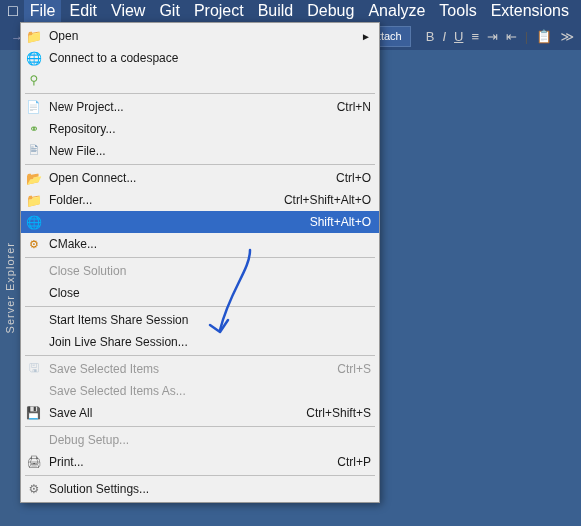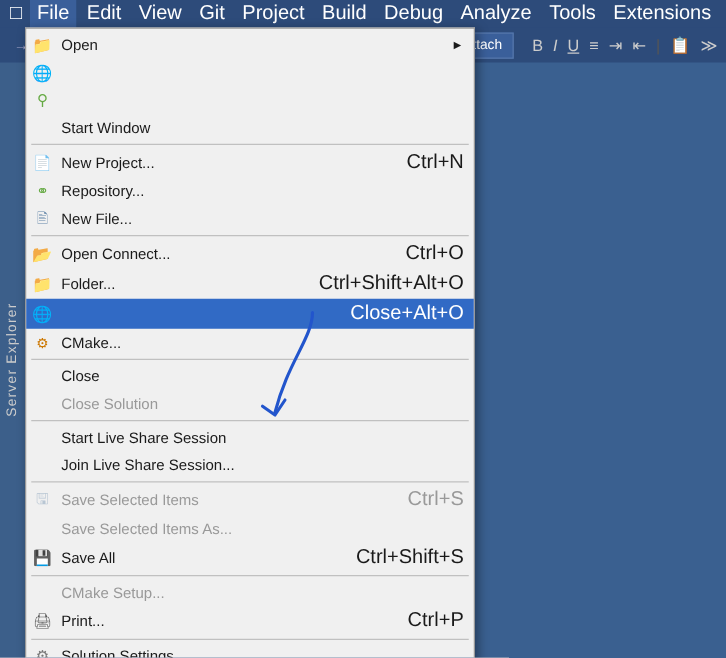--- a/index.html
+++ b/index.html
@@ -131,21 +131,21 @@
     .menu-item.highlighted {
       background: #316ac5;
       color: #fff;
     }
     .menu-item.disabled {
       color: #999;
       cursor: default;
     }
     .menu-item .shortcut {
       margin-left: auto;
-      font-size: 16px;
+      font-size: 12px;
       color: inherit;
       padding-left: 20px;
     }
     .menu-item .submenu-arrow {
       margin-left: auto;
       font-size: 10px;
     }
     .menu-item .icon-area {
       position: absolute;
       left: 4px;
@@ -242,32 +242,29 @@
         <span class="icon-folder">📁</span>
       </span>
     <span>Open</span>
     <span class="submenu-arrow">►</span>
   </div>
 
   <div class="menu-item">
     <span class="icon-area">
         <span class="icon-globe">🌐</span>
       </span>
+    <span>Connect to a codespace</span>
   </div>
 
   <div class="menu-item">
     <span class="icon-area">
         <span class="icon-repo">⚲</span>
       </span>
   </div>
 
-  <div class="menu-item">
-    <span class="icon-area"></span>
-    <span>Start Window</span>
-  </div>
 
   <div class="menu-separator"></div>
 
   <div class="menu-item">
     <span class="icon-area">
         <span class="icon-proj">📄</span>
       </span>
     <span>New Project...</span>
     <span class="shortcut">Ctrl+N</span>
   </div>
@@ -301,47 +298,47 @@
         <span class="icon-folder">📁</span>
       </span>
     <span>Folder...</span>
     <span class="shortcut">Ctrl+Shift+Alt+O</span>
   </div>
 
   <div class="menu-item highlighted">
     <span class="icon-area">
         <span style="color:#fff; font-size:13px;">🌐</span>
       </span>
-    <span class="shortcut">Close+Alt+O</span>
+    <span class="shortcut">Shift+Alt+O</span>
   </div>
 
   <div class="menu-item">
     <span class="icon-area">
         <span class="icon-cmake">⚙</span>
       </span>
     <span>CMake...</span>
   </div>
 
   <div class="menu-separator"></div>
 
+  <div class="menu-item disabled">
+    <span class="icon-area"></span>
+    <span>Close Solution</span>
+  </div>
+
   <div class="menu-item">
     <span class="icon-area"></span>
     <span>Close</span>
   </div>
 
-  <div class="menu-item disabled">
-    <span class="icon-area"></span>
-    <span>Close Solution</span>
-  </div>
-
-  <div class="menu-separator"></div>
-
-  <div class="menu-item">
-    <span class="icon-area"></span>
-    <span>Start Live Share Session</span>
+  <div class="menu-separator"></div>
+
+  <div class="menu-item">
+    <span class="icon-area"></span>
+    <span>Start Items Share Session</span>
   </div>
 
   <div class="menu-item">
     <span class="icon-area"></span>
     <span>Join Live Share Session...</span>
   </div>
 
   <div class="menu-separator"></div>
 
   <div class="menu-item disabled">
@@ -362,21 +359,21 @@
         <span class="icon-save">💾</span>
       </span>
     <span>Save All</span>
     <span class="shortcut">Ctrl+Shift+S</span>
   </div>
 
   <div class="menu-separator"></div>
 
   <div class="menu-item disabled">
     <span class="icon-area"></span>
-    <span>CMake Setup...</span>
+    <span>Debug Setup...</span>
   </div>
 
   <div class="menu-item">
     <span class="icon-area">
         <span class="icon-print">🖨</span>
       </span>
     <span>Print...</span>
     <span class="shortcut">Ctrl+P</span>
   </div>
 

